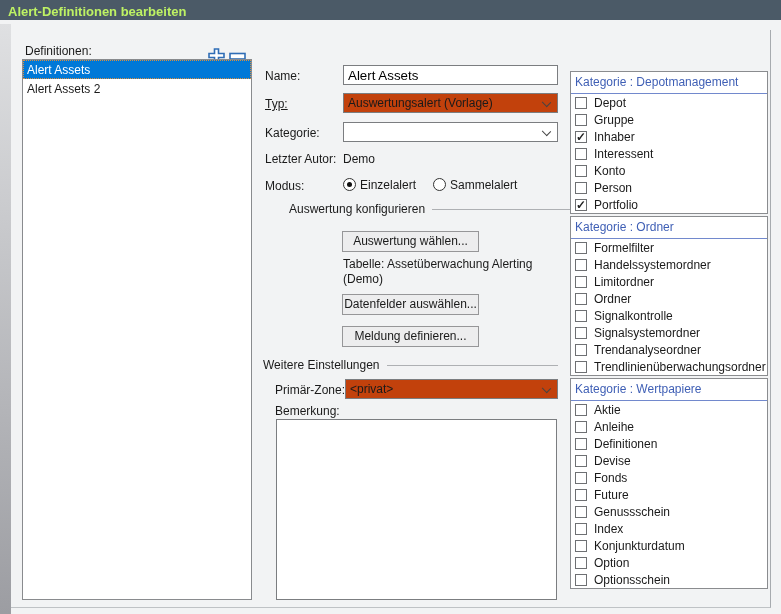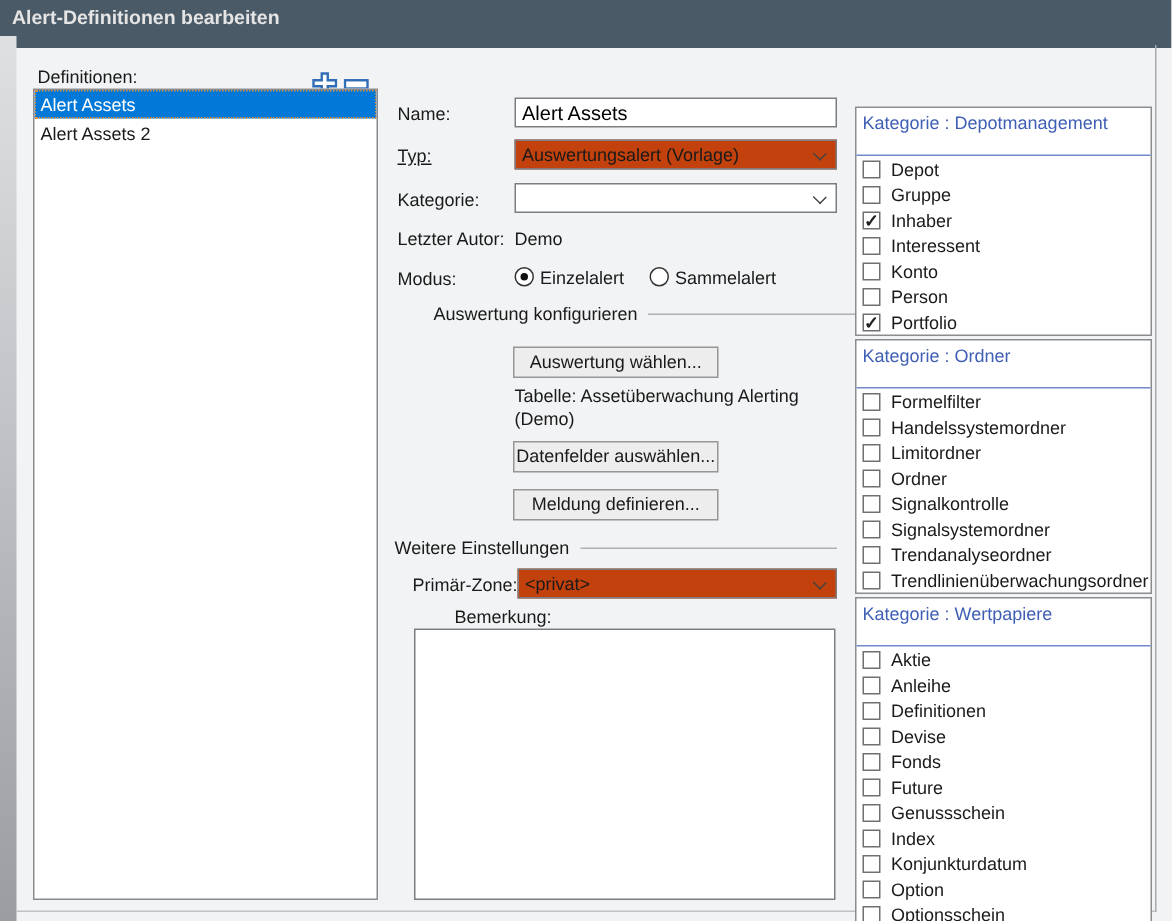--- a/index.html
+++ b/index.html
@@ -1,19 +1,19 @@
 <!DOCTYPE html>
 <html><head>
 <meta charset="utf-8">
 <style>
   * { margin:0; padding:0; box-sizing:border-box; }
   html,body { width:781px; height:614px; }
   body { font-family:"Liberation Sans", sans-serif; font-size:12px; color:#1a1a1a; background:#f2f3f4; position:relative; overflow:hidden; }
 
-  .titlebar { position:absolute; left:0; top:0; width:781px; height:32px; background:#4b5a67; color:#e5e5e5; font-weight:bold; font-size:13px; line-height:24px; padding-left:8px; }
+  .titlebar { position:absolute; left:0; top:0; width:781px; height:20px; background:#4b5a67; color:#bef264; font-weight:bold; font-size:13px; line-height:24px; padding-left:8px; }
 
   .left-shade { position:absolute; left:0; top:24px; width:11px; height:590px; background:linear-gradient(#dfe0e2,#9c9da2); }
   .frame { position:absolute; left:11px; top:30px; width:760px; height:578px; border-right:1px solid #a7abaf; border-bottom:1px solid #bfc2c5; pointer-events:none; }
 
   .label { position:absolute; color:#1a1a1a; white-space:nowrap; }
 
   
   .listbox { position:absolute; left:22px; top:59px; width:230px; height:541px; background:#fff; border:1px solid #898b8e; overflow:hidden; }
   .list-item { height:19px; line-height:19px; padding:0 3px; border:1px dotted transparent; cursor:default; }
   .list-item.selected { background:#0078d7; color:#fff; border:1px dotted #dd8f3d; }
@@ -28,21 +28,21 @@
   .group-hd .rule { flex:1; border-top:1px solid #aeb0b3; margin-left:7px; height:0; }
   .btn { position:absolute; left:342px; width:137px; height:21px; background:#ededee; border:1px solid #969698; text-align:center; line-height:19px; cursor:pointer; }
   .radio { display:inline-block; width:13px; height:13px; border:1px solid #333; border-radius:50%; background:#fff; vertical-align:-2px; margin-right:4px; position:relative; }
   .radio.on::after { content:""; position:absolute; left:3px; top:3px; width:5px; height:5px; border-radius:50%; background:#111; }
   .radio-row { position:absolute; cursor:pointer; }
   .textarea { position:absolute; left:276px; top:419px; width:281px; height:181px; background:#fff; border:1px solid #7b7d80; resize:none; font-family:"Liberation Sans",sans-serif; font-size:12px; padding:2px 4px; }
 
   
   .cats { position:absolute; left:570px; top:71px; width:198px; }
   .cat-section { background:#fff; border:1px solid #8a8c8f; margin-bottom:2px; }
-  .cat-header { color:#3f5fb5; padding:3px 4px 14px 4px; border-bottom:1px solid #7289cd; cursor:default; }
+  .cat-header { color:#3f5fb5; padding:3px 4px 4px 4px; border-bottom:1px solid #7289cd; cursor:default; }
   .cat-item { height:17px; display:flex; align-items:center; padding-left:4px; cursor:pointer; }
   .cbx { width:12px; height:12px; border:1px solid #6e7073; background:#fff; margin-right:7px; position:relative; flex:none; }
   .cbx.checked::after { content:"✓"; position:absolute; left:0px; top:-2px; font-size:12px; font-weight:bold; color:#222; }
 
   .iconsvg { display:block; }
 </style>
 </head>
 <body>
 
 <div class="titlebar">Alert-Definitionen bearbeiten</div>
@@ -107,21 +107,21 @@
   <span>Weitere Einstellungen</span>
   <span class="rule"></span>
 </div>
 
 <div class="label" style="left:275px; top:383px;">Primär-Zone:</div>
 <div class="select gray" style="left:345px; top:379px; width:213px;">
   <span>&lt;privat&gt;</span>
   <span class="chev"></span>
 </div>
 
-<div class="label" style="left:275px; top:404px;margin-left:28px;">Bemerkung:</div>
+<div class="label" style="left:275px; top:404px;">Bemerkung:</div>
 <textarea class="textarea" style=""></textarea>
 
 <div class="cats" id="cats">
     <div class="cat-section">
       <div class="cat-header">Kategorie : Depotmanagement</div>
       <div class="cat-item">
         <span class="cbx"></span>
         <span>Depot</span>
       </div>
       <div class="cat-item">

